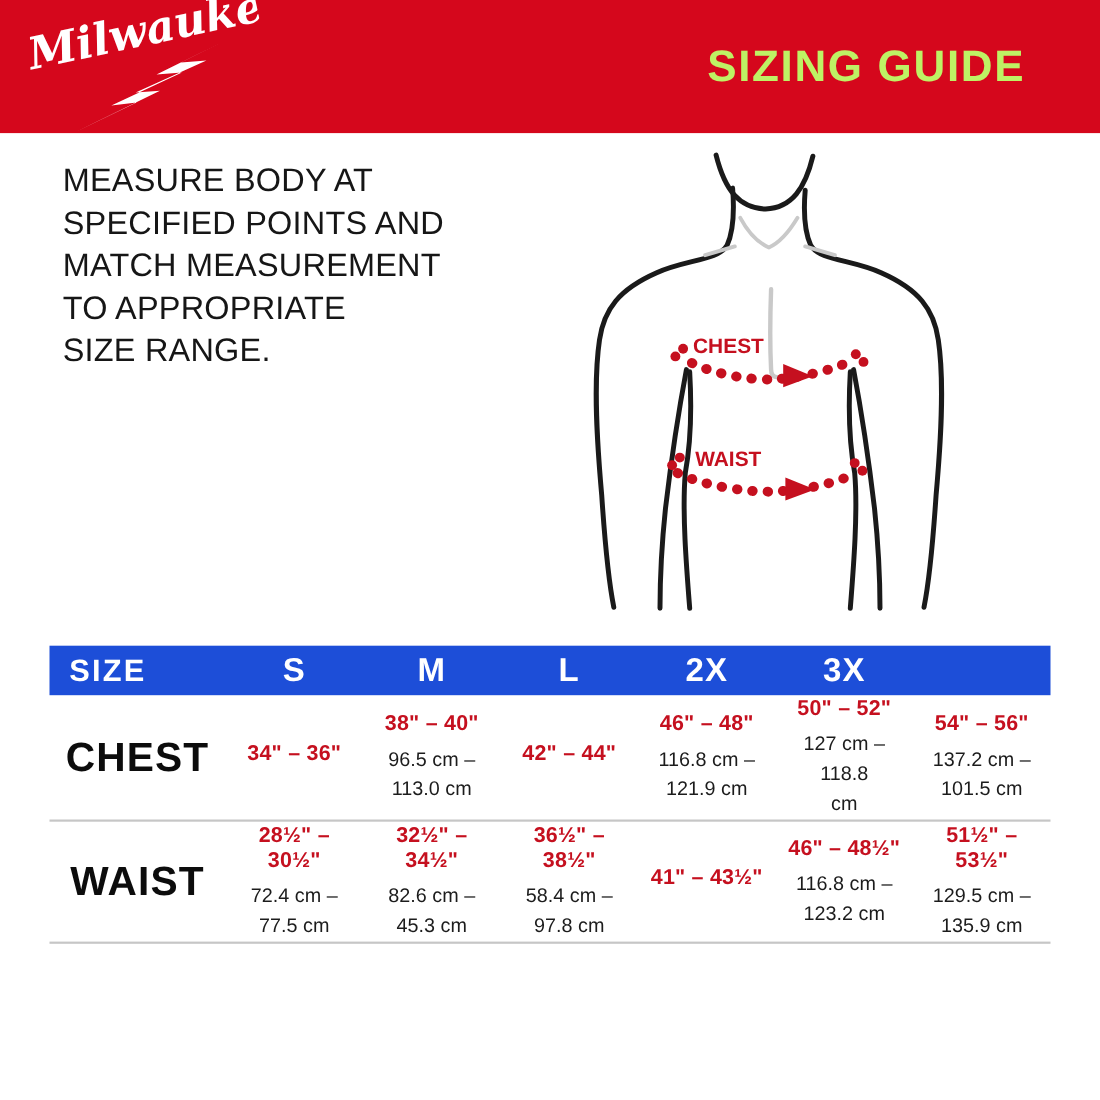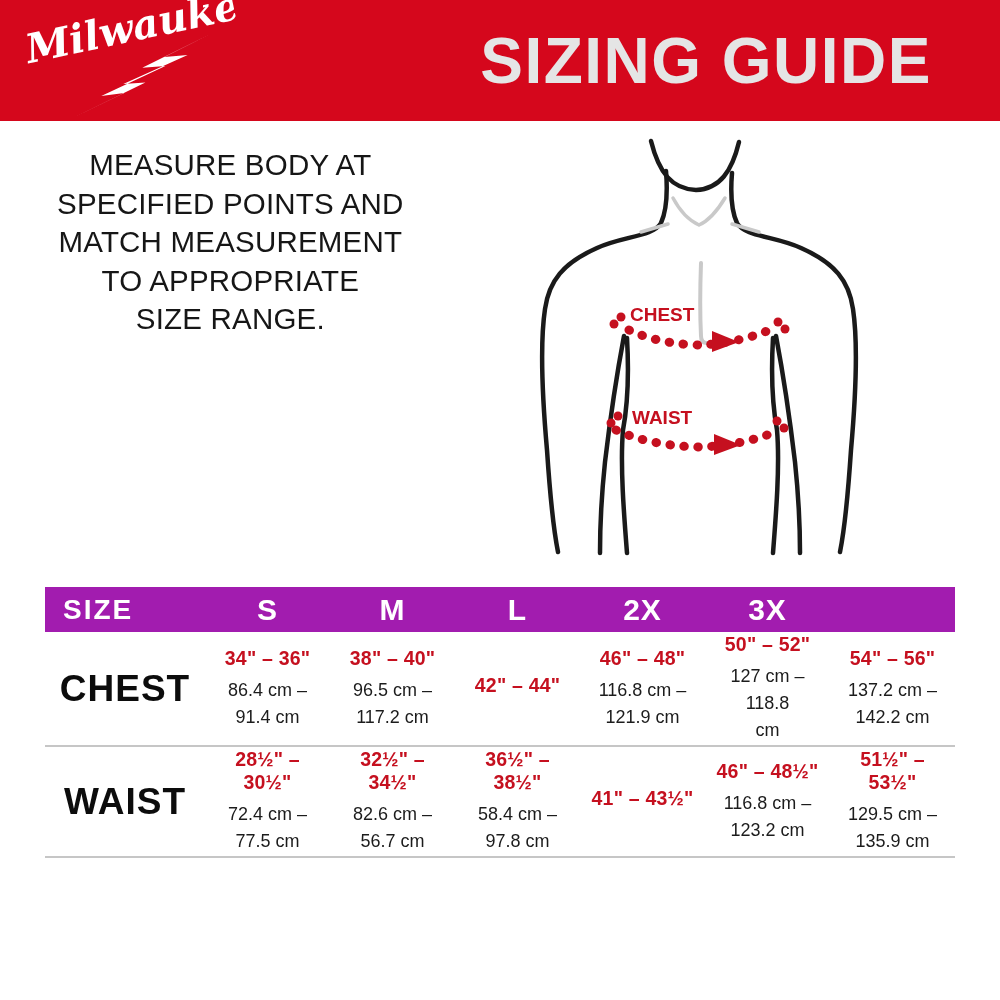--- a/index.html
+++ b/index.html
@@ -12,40 +12,40 @@
   .banner {
     position:absolute; left:0; top:0; width:1000px; height:121px;
     background:#D5071C;
   }
   .logo {
     position:absolute; left:26px; top:4px; width:220px; height:115px;
     transform:rotate(-12deg); transform-origin:40px 80px;
   }
   .banner-title {
     position:absolute; right:68px; top:33px;
-    color:#e5e5e5; font-size:64px; font-weight:900; line-height:56px;
+    color:#bef264; font-size:40px; font-weight:900; line-height:56px;
     letter-spacing:1.5px; white-space:nowrap;
   }
 
   
   .intro {
     position:absolute; left:57px; top:146px;
     font-size:29.5px; line-height:38.5px; color:#161616;
-    white-space:pre-line; letter-spacing:0.2px;text-align:center;
+    white-space:pre-line; letter-spacing:0.2px;
   }
 
   
   .figure { position:absolute; left:520px; top:130px; width:430px; height:440px; }
   .fig-label { font-family:"Liberation Sans", sans-serif; font-size:19px; font-weight:bold; fill:#C5101F; }
 
   
   .size-table { position:absolute; left:45px; top:587px; width:910px; }
   .thead {
     display:grid; grid-template-columns:160px repeat(6, 1fr);
-    height:45px; background:#a21caf; align-items:center;
+    height:45px; background:#1d4ed8; align-items:center;
   }
   .th { text-align:center; color:#ffffff; font-weight:900; font-size:30px; letter-spacing:1px; }
   .th.size-col { text-align:left; padding-left:18px; font-size:28px; letter-spacing:2px; }
   .trow {
     display:grid; grid-template-columns:160px repeat(6, 1fr);
     min-height:103px; align-items:center; padding:1px 0;
   }
   .rowlabel {
     text-align:center; font-size:37px; font-weight:900; color:#0c0c0c;
     letter-spacing:1px;
@@ -133,61 +133,59 @@
       <div class="th">M</div>
       <div class="th">L</div>
       <div class="th">2X</div>
       <div class="th">3X</div>
     </div>
 
     <div class="trow">
       <div class="rowlabel">CHEST</div>
       <div class="cell">
         <div class="inches">34" – 36"</div>
-        <div class="cm">86.4 cm –
-91.4 cm</div>
       </div>
       <div class="cell">
         <div class="inches">38" – 40"</div>
         <div class="cm">96.5 cm –
-117.2 cm</div>
+113.0 cm</div>
       </div>
       <div class="cell">
         <div class="inches">42" – 44"</div>
       </div>
       <div class="cell">
         <div class="inches">46" – 48"</div>
         <div class="cm">116.8 cm –
 121.9 cm</div>
       </div>
       <div class="cell">
         <div class="inches">50" – 52"</div>
         <div class="cm">127 cm – 118.8
 cm</div>
       </div>
       <div class="cell">
         <div class="inches">54" – 56"</div>
         <div class="cm">137.2 cm –
-142.2 cm</div>
+101.5 cm</div>
       </div>
     </div>
 
     <div class="divider"></div>
 
     <div class="trow">
       <div class="rowlabel">WAIST</div>
       <div class="cell">
         <div class="inches">28½" – 30½"</div>
         <div class="cm">72.4 cm –
 77.5 cm</div>
       </div>
       <div class="cell">
         <div class="inches">32½" – 34½"</div>
         <div class="cm">82.6 cm –
-56.7 cm</div>
+45.3 cm</div>
       </div>
       <div class="cell">
         <div class="inches">36½" – 38½"</div>
         <div class="cm">58.4 cm –
 97.8 cm</div>
       </div>
       <div class="cell">
         <div class="inches">41" – 43½"</div>
       </div>
       <div class="cell">

